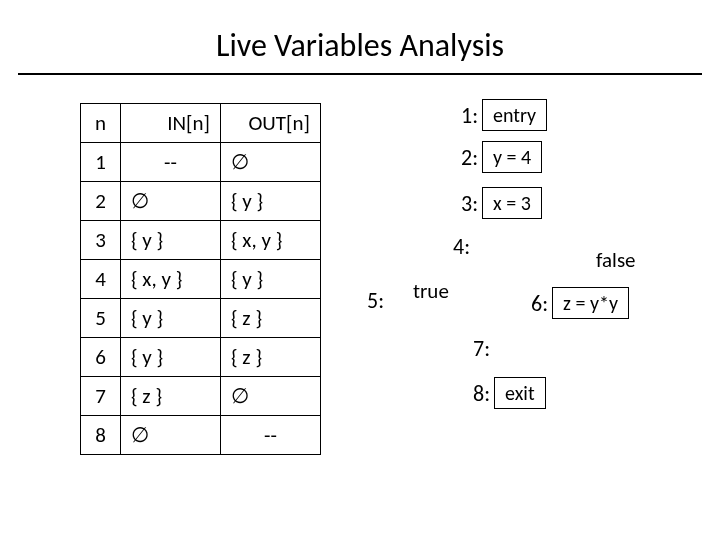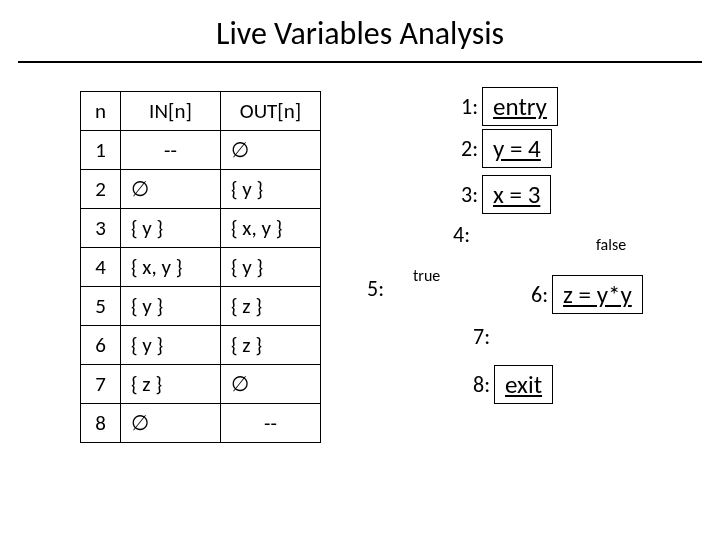--- a/index.html
+++ b/index.html
@@ -8,21 +8,21 @@
     height: 540px;
     background: #fff;
     font-family: Calibri, Arial, sans-serif;
     color: #000;
     position: relative;
   }
   .title {
     text-align: center;
     font-size: 32px;
     font-weight: 400;
-    padding-top: 14px;
+    padding-top: 26px;
     padding-bottom: 8px;
   }
   .hr {
     border: none;
     border-top: 2px solid #000;
     margin: 0 18px 20px 18px;
   }
   .content {
     display: flex;
     flex-direction: row;
@@ -41,49 +41,48 @@
     font-size: 21px;
     font-weight: 400;
     padding: 6px 10px;
     min-width: 40px;
   }
   th { font-weight: 400; }
   td.ncol { width: 40px; text-align: center; }
   td.incol { width: 100px; }
   td.outcol { width: 100px; }
   th.ncol { text-align: center; }
-  th.incol, th.outcol { text-align: center; }
+  th.incol, th.outcol { text-align: right; }
 
   .cfg {
     position: relative;
     margin-left: 40px;
     margin-top: 4px;
     width: 310px;
     height: 420px;
   }
   .node {
     position: absolute;
     display: flex;
     align-items: center;
   }
   .node .num {
     font-size: 22px;
     margin-right: 4px;
   }
   .node .box {
     border: 1.5px solid #000;
     padding: 3px 10px;
-    font-size: 25px;
+    font-size: 20px;
     background: #fff;
     white-space: nowrap;
-    text-decoration: underline;
   }
   .edgelabel {
     position: absolute;
-    font-size: 16px;
+    font-size: 21px;
   }
 </style>
 </head>
 <body>
 
 <div class="title">Live Variables Analysis</div>
 <hr class="hr">
 
 <div class="content">
 

